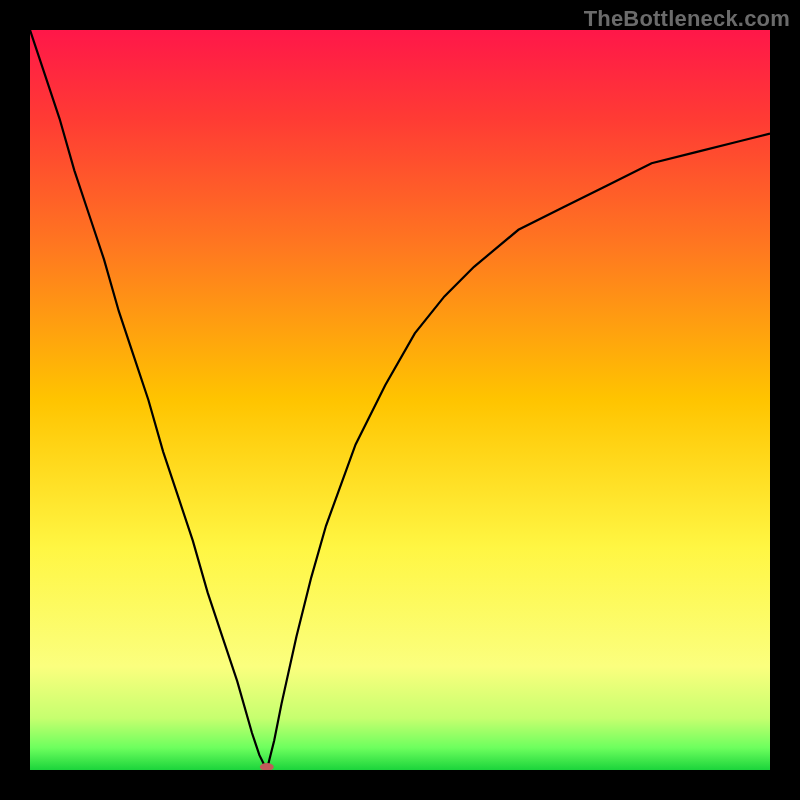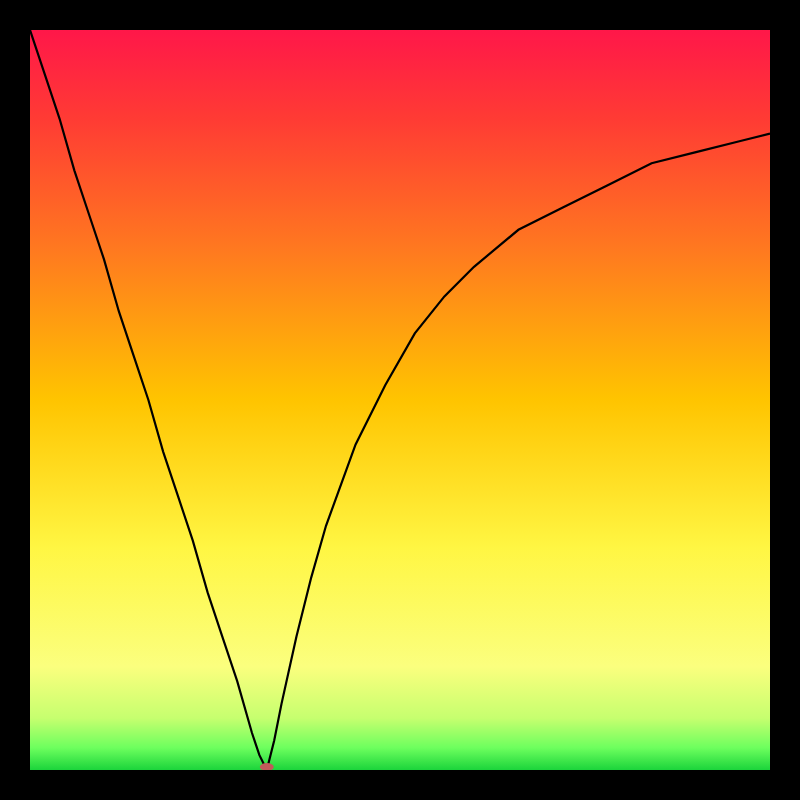--- a/index.html
+++ b/index.html
@@ -34,20 +34,21 @@
     font-weight: 600;
     letter-spacing: 0.2px;
     user-select: none;
   }
   svg { display: block; }
 </style>
 </head>
 <body>
 
 <div class="frame">
+  <div class="watermark">TheBottleneck.com</div>
 
   <div class="plot">
     <svg id="chart-svg" viewBox="0 0 740 740" width="740" height="740">
       <defs>
         <linearGradient id="bg-grad" x1="0" y1="0" x2="0" y2="1">
             <stop offset="0%" stop-color="#ff1749"></stop>
             <stop offset="12%" stop-color="#ff3b34"></stop>
             <stop offset="30%" stop-color="#ff7a1f"></stop>
             <stop offset="50%" stop-color="#ffc400"></stop>
             <stop offset="70%" stop-color="#fff643"></stop>

